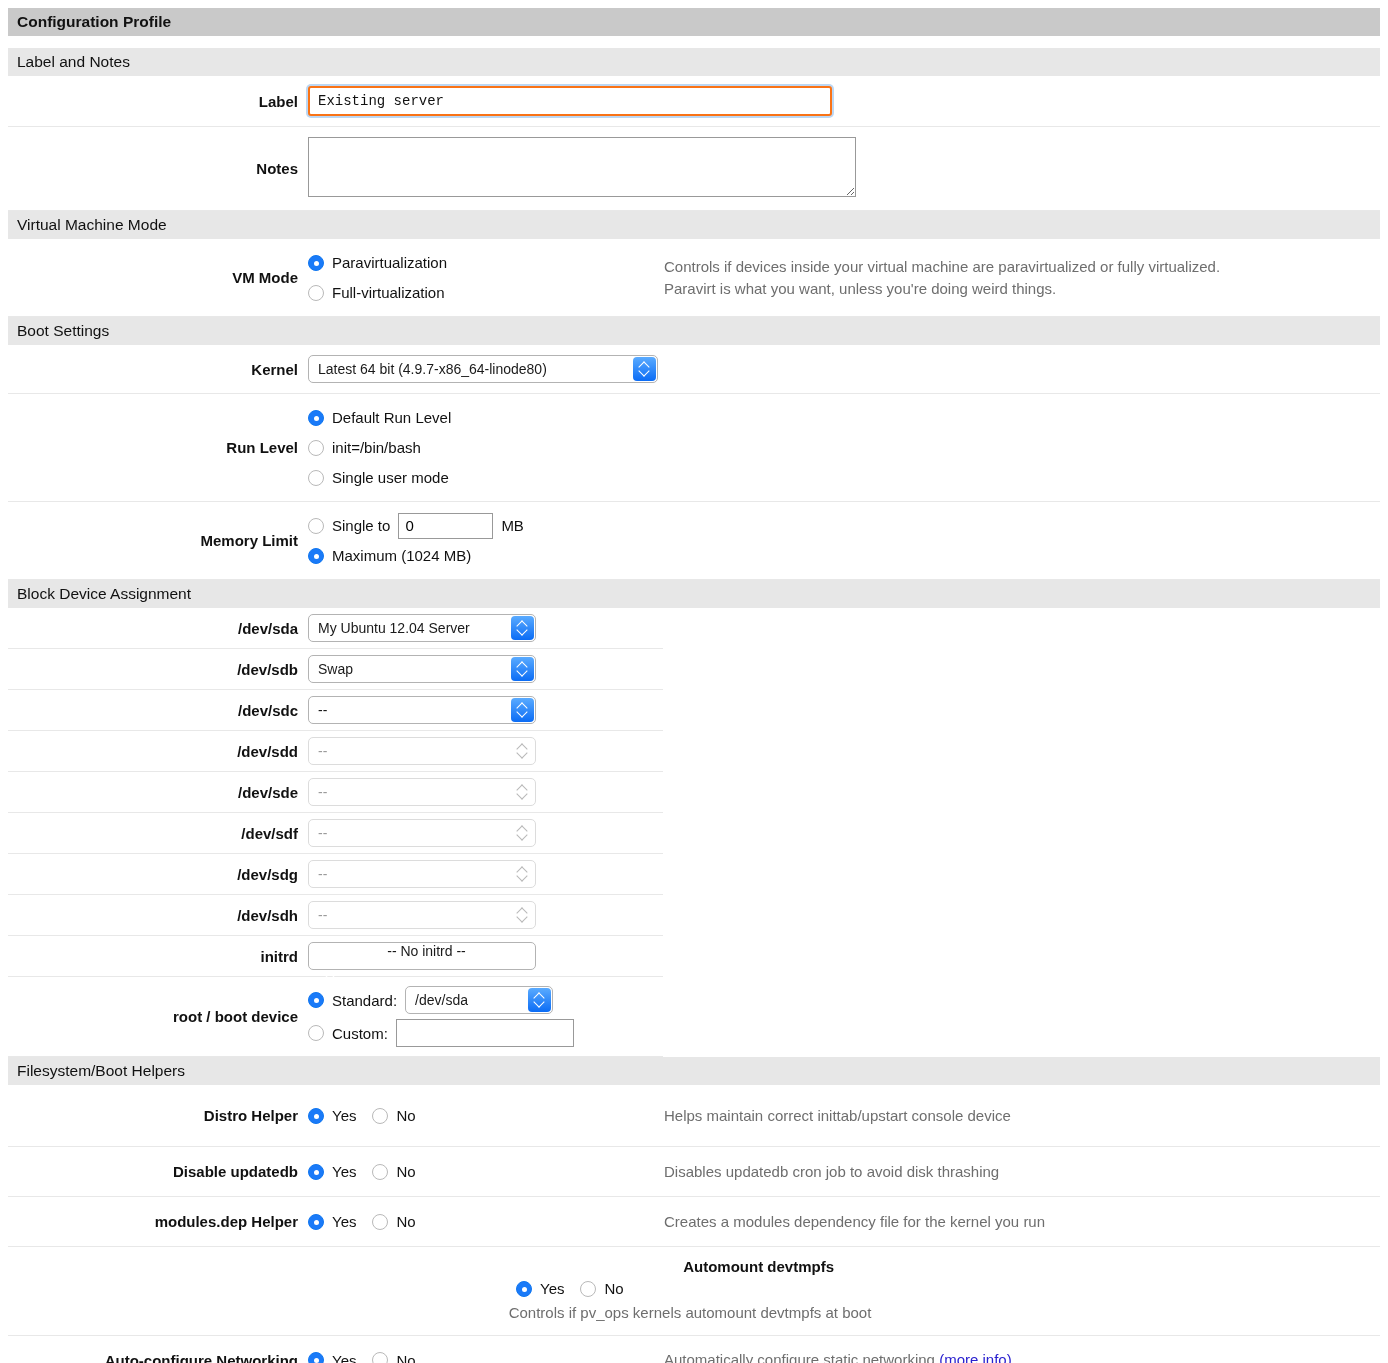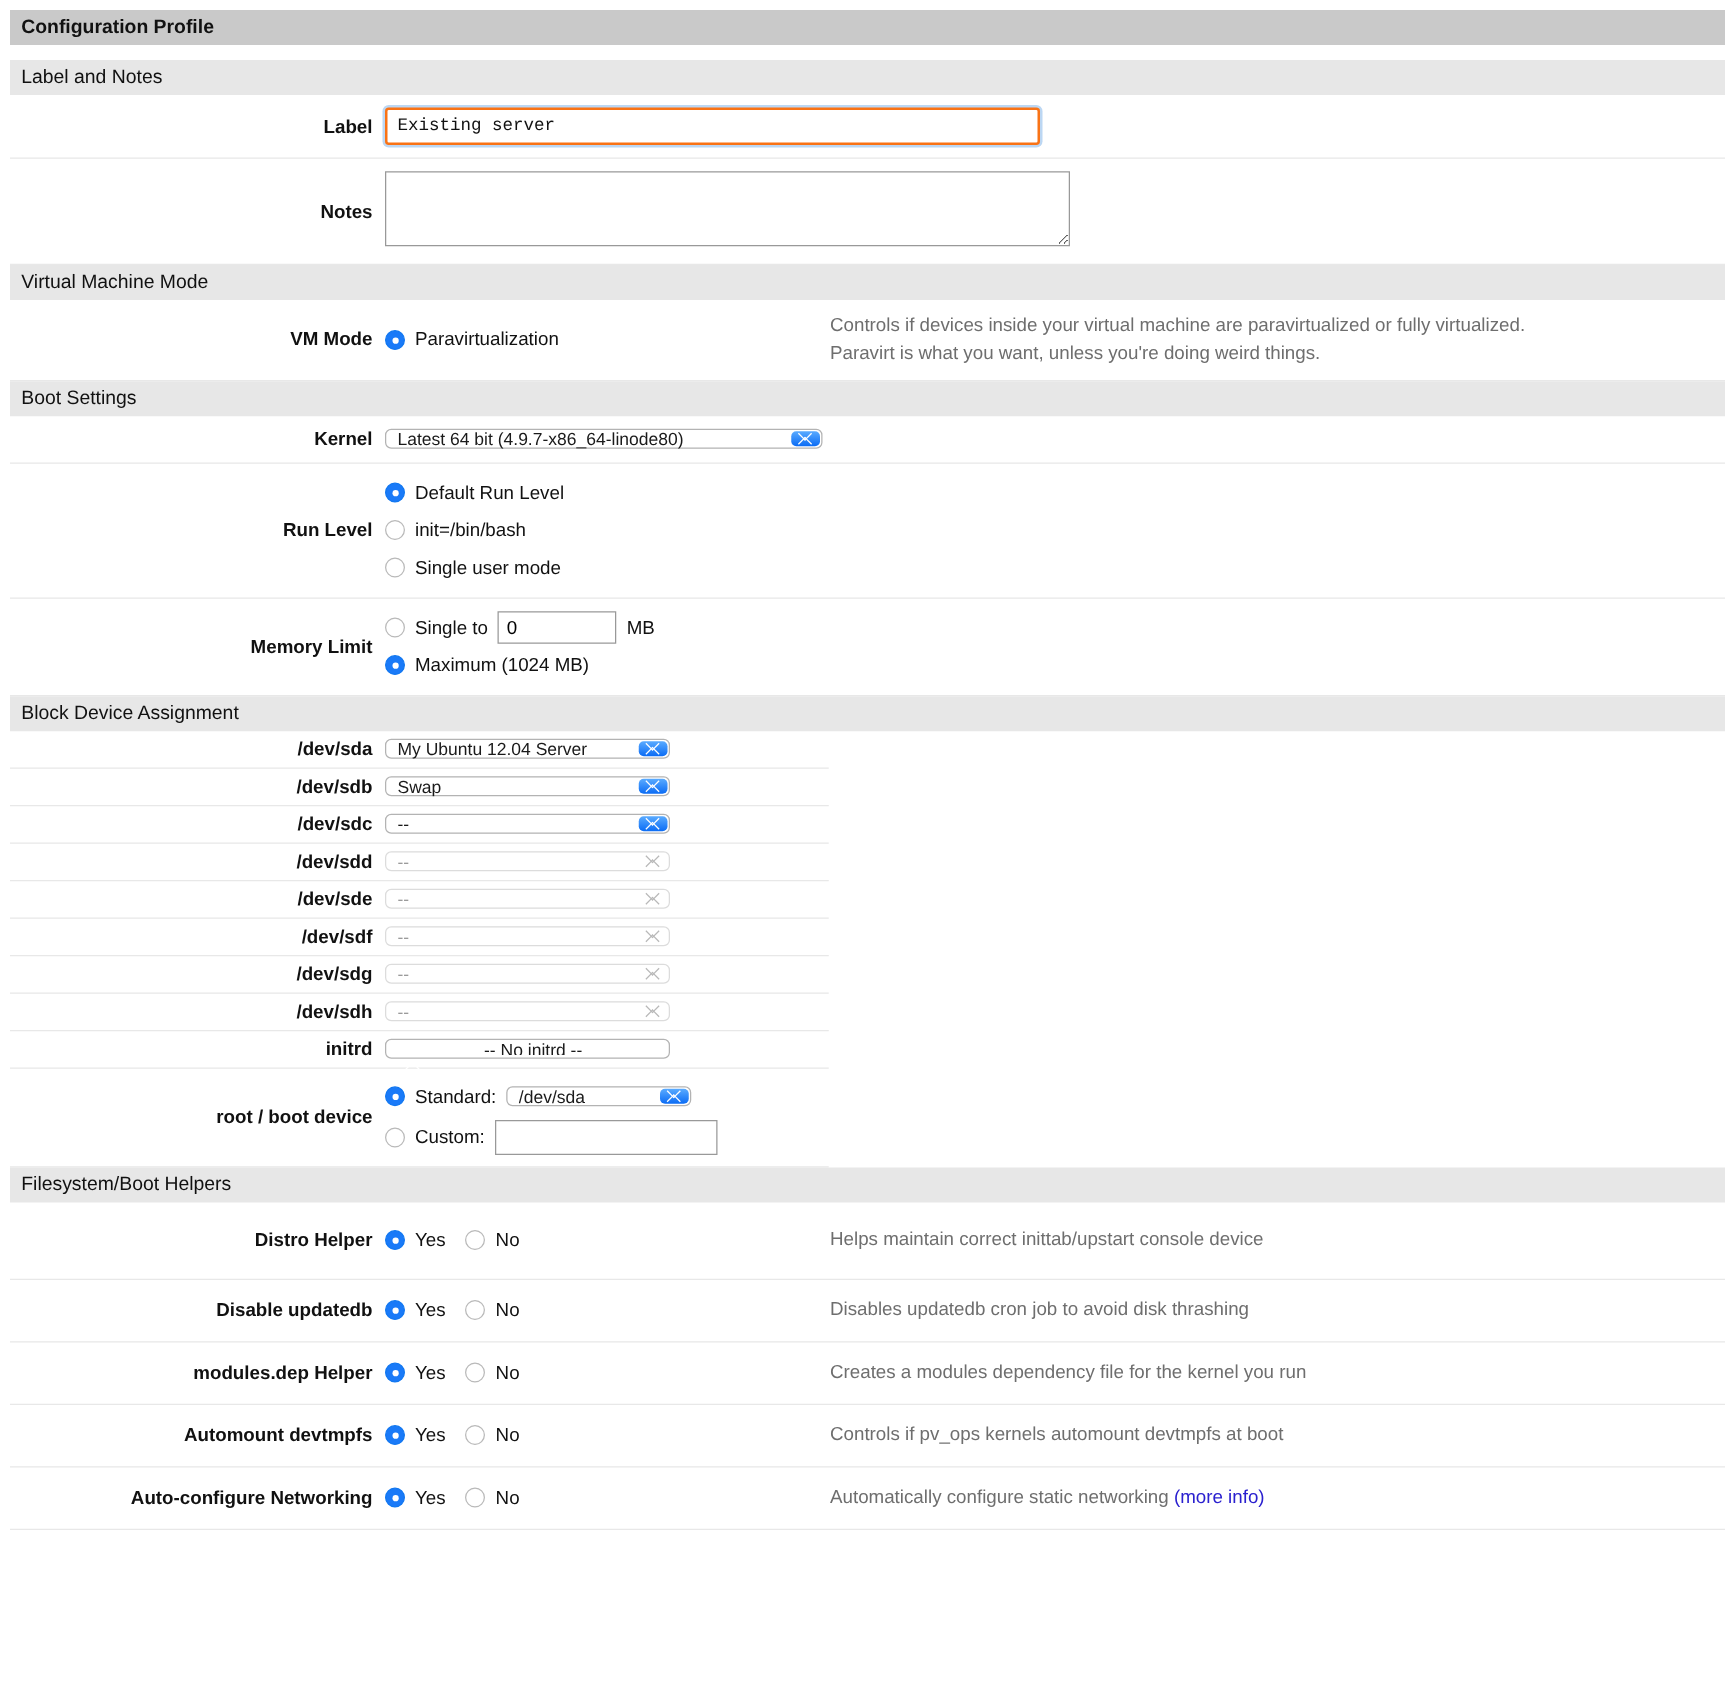--- a/index.html
+++ b/index.html
@@ -14,21 +14,21 @@
   .help{flex:1;color:#6e6e6e;line-height:1.45;padding-right:8px;}
 
   
   .radio{display:inline-block;width:16px;height:16px;border-radius:50%;background:#fff;
          border:1px solid #b9b9b9;box-sizing:border-box;vertical-align:-3px;position:relative;flex-shrink:0;}
   .radio.checked{background:#1a7af8;border-color:#1177f0;}
   .radio.checked::after{content:"";position:absolute;left:5px;top:5px;width:5px;height:5px;background:#fff;border-radius:50%;}
   .optline{display:flex;align-items:center;gap:8px;min-height:27px;}
 
   
-  .macselect{display:inline-flex;align-items:center;height:16px;border:1px solid #b3b3b3;border-radius:5px;
+  .macselect{display:inline-flex;align-items:center;height:28px;border:1px solid #b3b3b3;border-radius:5px;
              background:#fff;box-sizing:border-box;font-size:14px;padding-left:9px;cursor:default;}
   .macselect .mstext{flex:1;white-space:nowrap;overflow:hidden;color:#1a1a1a;}
   .stepper{position:relative;width:23px;border-radius:4px;background:linear-gradient(#5aabff,#0b6cf5);
            margin:1px;align-self:stretch;flex-shrink:0;}
   .stepper::before,.stepper::after{content:"";position:absolute;left:7px;width:7px;height:7px;border:solid #fff;border-width:1.8px 1.8px 0 0;}
   .stepper::before{top:6px;transform:rotate(-45deg);}
   .stepper::after{bottom:6px;transform:rotate(135deg);}
   .macselect.disabled{border-color:#dcdcdc;}
   .macselect.disabled .mstext{color:#9b9b9b;}
   .macselect.disabled .stepper{background:none;}
@@ -72,20 +72,24 @@
   </div>
 </div>
 
 <div class="section-bar">Virtual Machine Mode</div>
 <div class="row">
   <div class="lbl">VM Mode</div>
   <div class="ctl stackgap">
     <span class="optline">
       <span class="radio checked"></span>
       <span>Paravirtualization</span>
+    </span>
+    <span class="optline">
+      <span class="radio"></span>
+      <span>Full-virtualization</span>
     </span>
   </div>
   <div class="help">
     <span>Controls if devices inside your virtual machine are paravirtualized or fully virtualized.</span><br>
     <span>Paravirt is what you want, unless you're doing weird things.</span>
   </div>
 </div>
 
 <div class="section-bar">Boot Settings</div>
 <div class="row">
@@ -245,21 +249,21 @@
   <div class="lbl">modules.dep Helper</div>
   <div class="ctl optline">
     <span class="radio checked"></span>
     <span>Yes</span>
     <span class="radio" style="margin-left:8px;"></span>
     <span>No</span>
   </div>
   <div class="help">Creates a modules dependency file for the kernel you run</div>
 </div>
 
-<div class="row" style="padding:11px 0;">
+<div class="row" style="padding:11px 0;flex-direction:column;">
   <div class="lbl">Automount devtmpfs</div>
   <div class="ctl optline">
     <span class="radio checked"></span>
     <span>Yes</span>
     <span class="radio" style="margin-left:8px;"></span>
     <span>No</span>
   </div>
   <div class="help">Controls if pv_ops kernels automount devtmpfs at boot</div>
 </div>
 

